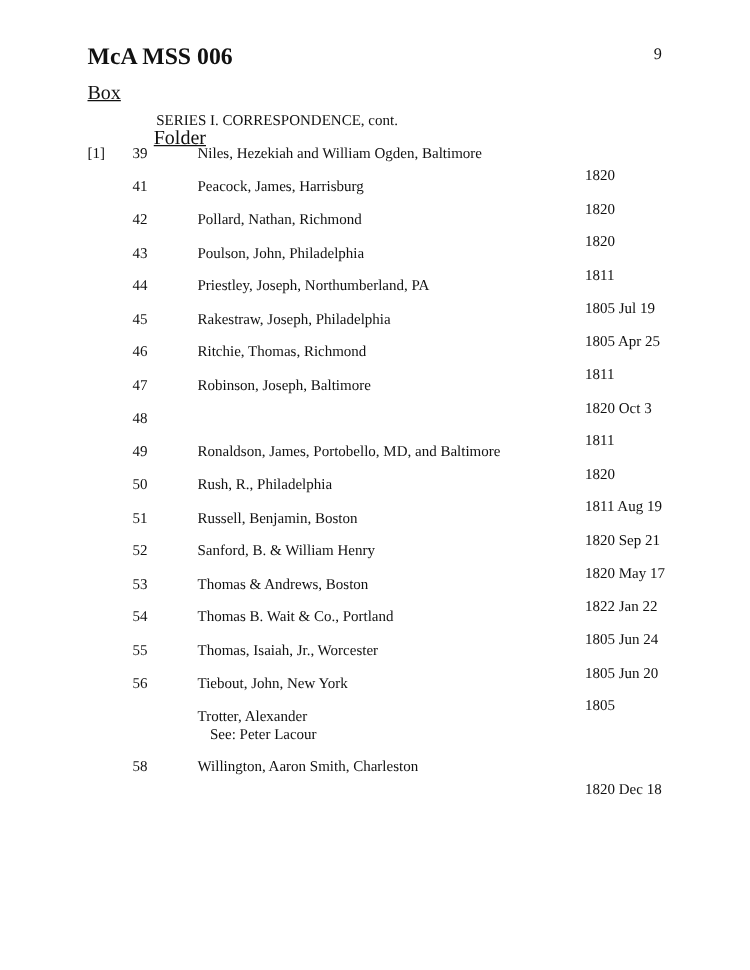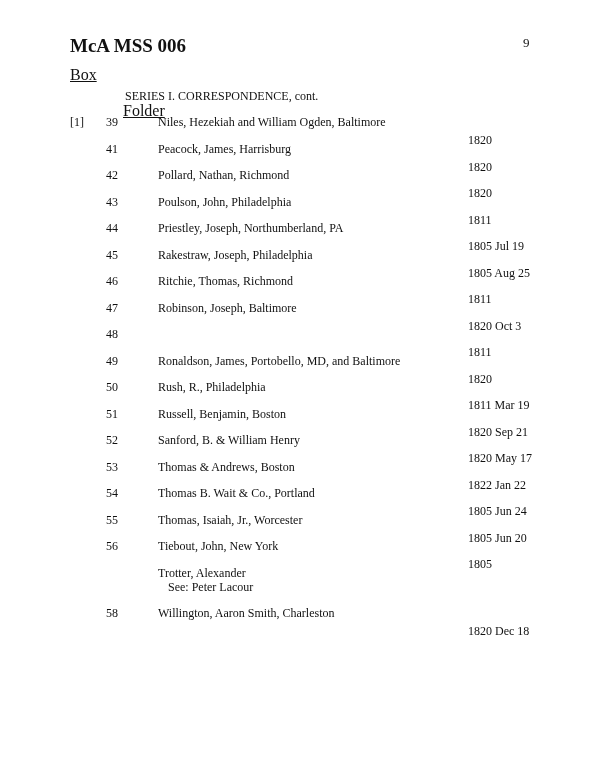--- a/index.html
+++ b/index.html
@@ -67,21 +67,21 @@
     <div class="row">
       <span class="box"></span>
       <span class="folder">44</span>
       <span class="desc">Priestley, Joseph, Northumberland, PA</span>
       <span class="date">1805 Jul 19</span>
     </div>
     <div class="row">
       <span class="box"></span>
       <span class="folder">45</span>
       <span class="desc">Rakestraw, Joseph, Philadelphia</span>
-      <span class="date">1805 Aug 25</span>
+      <span class="date">1805 Apr 25</span>
     </div>
     <div class="row">
       <span class="box"></span>
       <span class="folder">46</span>
       <span class="desc">Ritchie, Thomas, Richmond</span>
       <span class="date">1811</span>
     </div>
     <div class="row">
       <span class="box"></span>
       <span class="folder">47</span>
@@ -96,21 +96,21 @@
     <div class="row">
       <span class="box"></span>
       <span class="folder">49</span>
       <span class="desc">Ronaldson, James, Portobello, MD, and Baltimore</span>
       <span class="date">1820</span>
     </div>
     <div class="row">
       <span class="box"></span>
       <span class="folder">50</span>
       <span class="desc">Rush, R., Philadelphia</span>
-      <span class="date">1811 Mar 19</span>
+      <span class="date">1811 Aug 19</span>
     </div>
     <div class="row">
       <span class="box"></span>
       <span class="folder">51</span>
       <span class="desc">Russell, Benjamin, Boston</span>
       <span class="date">1820 Sep 21</span>
     </div>
     <div class="row">
       <span class="box"></span>
       <span class="folder">52</span>

